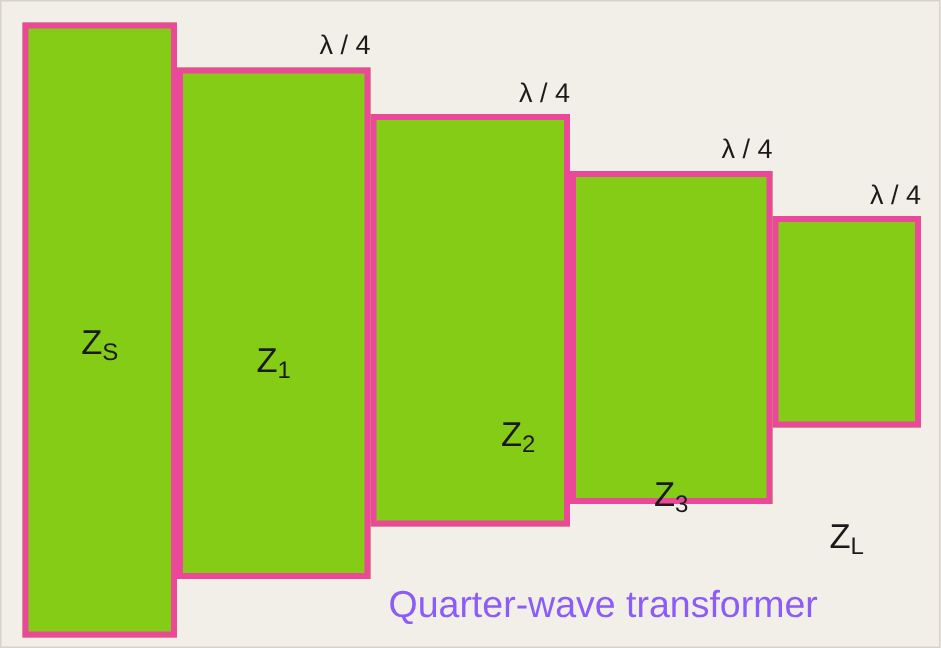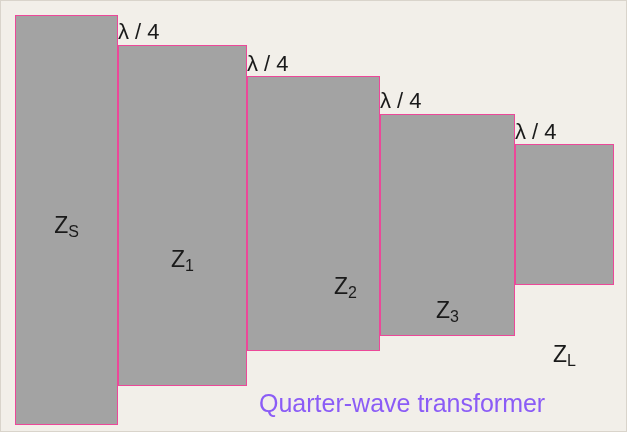--- a/index.html
+++ b/index.html
@@ -16,22 +16,22 @@
   #canvas {
     position: relative;
     width: 627px;
     height: 432px;
     background: #f2efe9;
     box-sizing: border-box;
     border: 1px solid #d9d4cb;
   }
   .section {
     position: absolute;
-    background: #a3a3a3;
-    border: 1px solid #ec4899;
+    background: #84cc16;
+    border: 4px solid #ec4899;
     box-sizing: border-box;
   }
   .section-label {
     position: absolute;
     left: 0;
     width: 100%;
     text-align: center;
     color: #1a1a1a;
     font-size: 23px;
     line-height: 1;
@@ -39,24 +39,24 @@
   }
   .sub {
     font-size: 16px;
     vertical-align: baseline;
     position: relative;
     top: 4px;
   }
   .lambda-label {
     position: absolute;
     color: #1a1a1a;
-    font-size: 22px;
+    font-size: 18px;
     line-height: 1;
     white-space: nowrap;
-    text-align: left;
+    text-align: right;
   }
   .caption {
     position: absolute;
     color: #8b5cf6;
     font-size: 25px;
     line-height: 1;
     white-space: nowrap;
   }
 </style>
 </head>
@@ -64,33 +64,33 @@
 
 <div id="canvas">
 
   <div class="section" style="left:14px; top:14px; width:103px; height:410px;">
     <div class="section-label" style="top:198px;">
       <span>Z</span><span class="sub">S</span>
     </div>
   </div>
 
   <div class="section" style="left:117px; top:44px; width:129px; height:341px;">
-    <div class="section-label" style="top:202px;">
+    <div class="section-label" style="top:180px;">
       <span>Z</span><span class="sub">1</span>
     </div>
   </div>
 
   <div class="section" style="left:246px; top:75px; width:133px; height:275px;">
     <div class="section-label" style="top:198px;margin-left:32px;">
       <span>Z</span><span class="sub">2</span>
     </div>
   </div>
 
   <div class="section" style="left:379px; top:113px; width:135px; height:222px;">
-    <div class="section-label" style="top:184px;">
+    <div class="section-label" style="top:200px;">
       <span>Z</span><span class="sub">3</span>
     </div>
   </div>
 
   <div class="section" style="left:514px; top:143px; width:99px; height:141px;">
     <div class="section-label" style="top:198px;">
       <span>Z</span><span class="sub">L</span>
     </div>
   </div>
 

